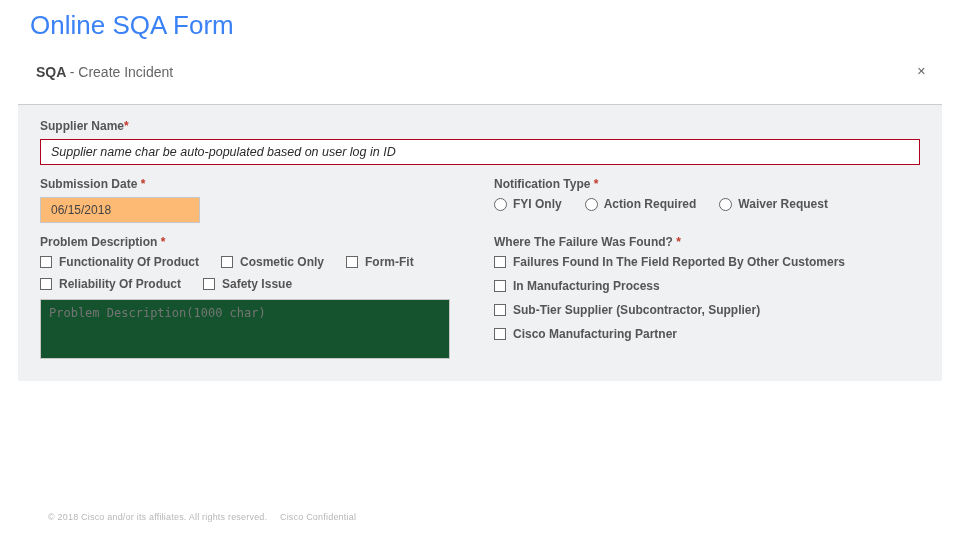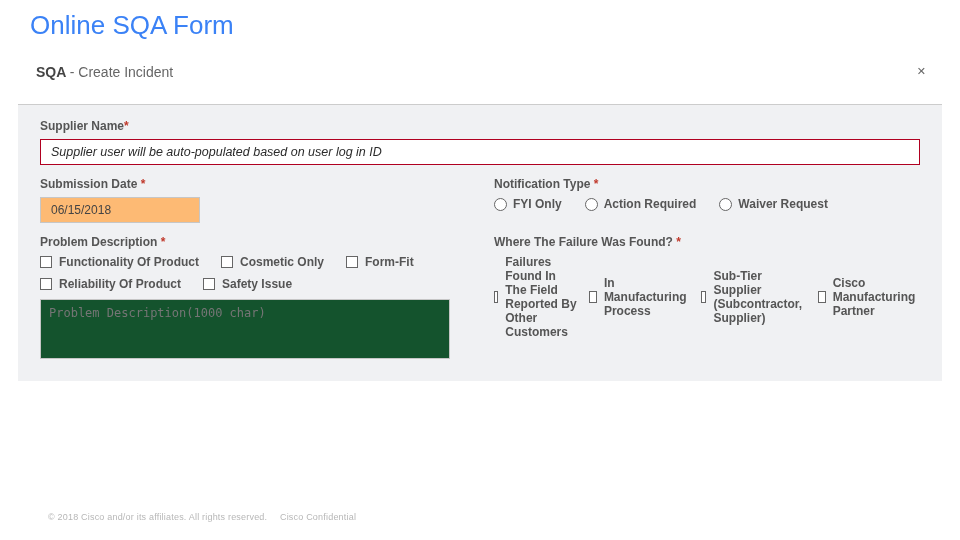--- a/index.html
+++ b/index.html
@@ -19,21 +19,21 @@
 .helper-text{font-style:italic;font-size:12.5px;color:#2b2b2b}
 .date-input{width:160px;height:26px;border:1px solid #c6c6c6;background:#fdba74;font-size:12px;color:#444;display:flex;align-items:center;padding-left:10px}
 .radios{display:flex;gap:23px;margin-top:2px}
 .radio-item{display:flex;align-items:center;gap:6px;cursor:pointer}
 .radio-shape{width:13px;height:13px;border-radius:50%;border:1.5px solid #666;background:#fff;display:inline-block}
 .radio-label{font-size:12px;font-weight:700;color:#555}
 .checks{display:flex;flex-wrap:wrap;gap:8px 22px;margin-top:4px}
 .check-item{display:flex;align-items:center;gap:7px;cursor:pointer}
 .check-shape{width:12px;height:12px;border:1.5px solid #666;background:#fff;display:inline-block}
 .check-label{font-size:12px;font-weight:700;color:#555}
-.vlist{display:flex;flex-direction:row;gap:10px;margin-top:4px}
+.vlist{display:flex;flex-direction:column;gap:10px;margin-top:4px}
 .textarea{margin-top:8px;width:100%;max-width:410px;height:60px;border:1px solid #c6c6c6;background:#14532d;font-size:12px;color:#9a9a9a;padding:6px 8px;resize:none}
 .mt12{margin-top:12px}
 .footer{position:absolute;left:38px;bottom:18px;font-size:9px;color:#b7b7b7;letter-spacing:.2px}
 .footer span{margin-left:10px}
 </style>
 </head>
 <body>
 
 <div class="page-title">Online SQA Form</div>
 
@@ -46,21 +46,21 @@
     </div>
     <div class="close-x">✕</div>
   </div>
 
   <div class="panel">
 
     <label class="label">
       <span>Supplier Name</span><span class="req">*</span>
     </label>
     <div class="full-input">
-      <div class="helper-text">Supplier user will be auto-populated based on user log in ID</div>
+      <div class="helper-text">Supplier name char be auto-populated based on user log in ID</div>
     </div>
 
     <div class="row mt12">
       <div class="col">
         <label class="label">
           <span>Submission Date</span> <span class="req">*</span>
         </label>
         <div class="date-input">06/15/2018</div>
       </div>
       <div class="col">

